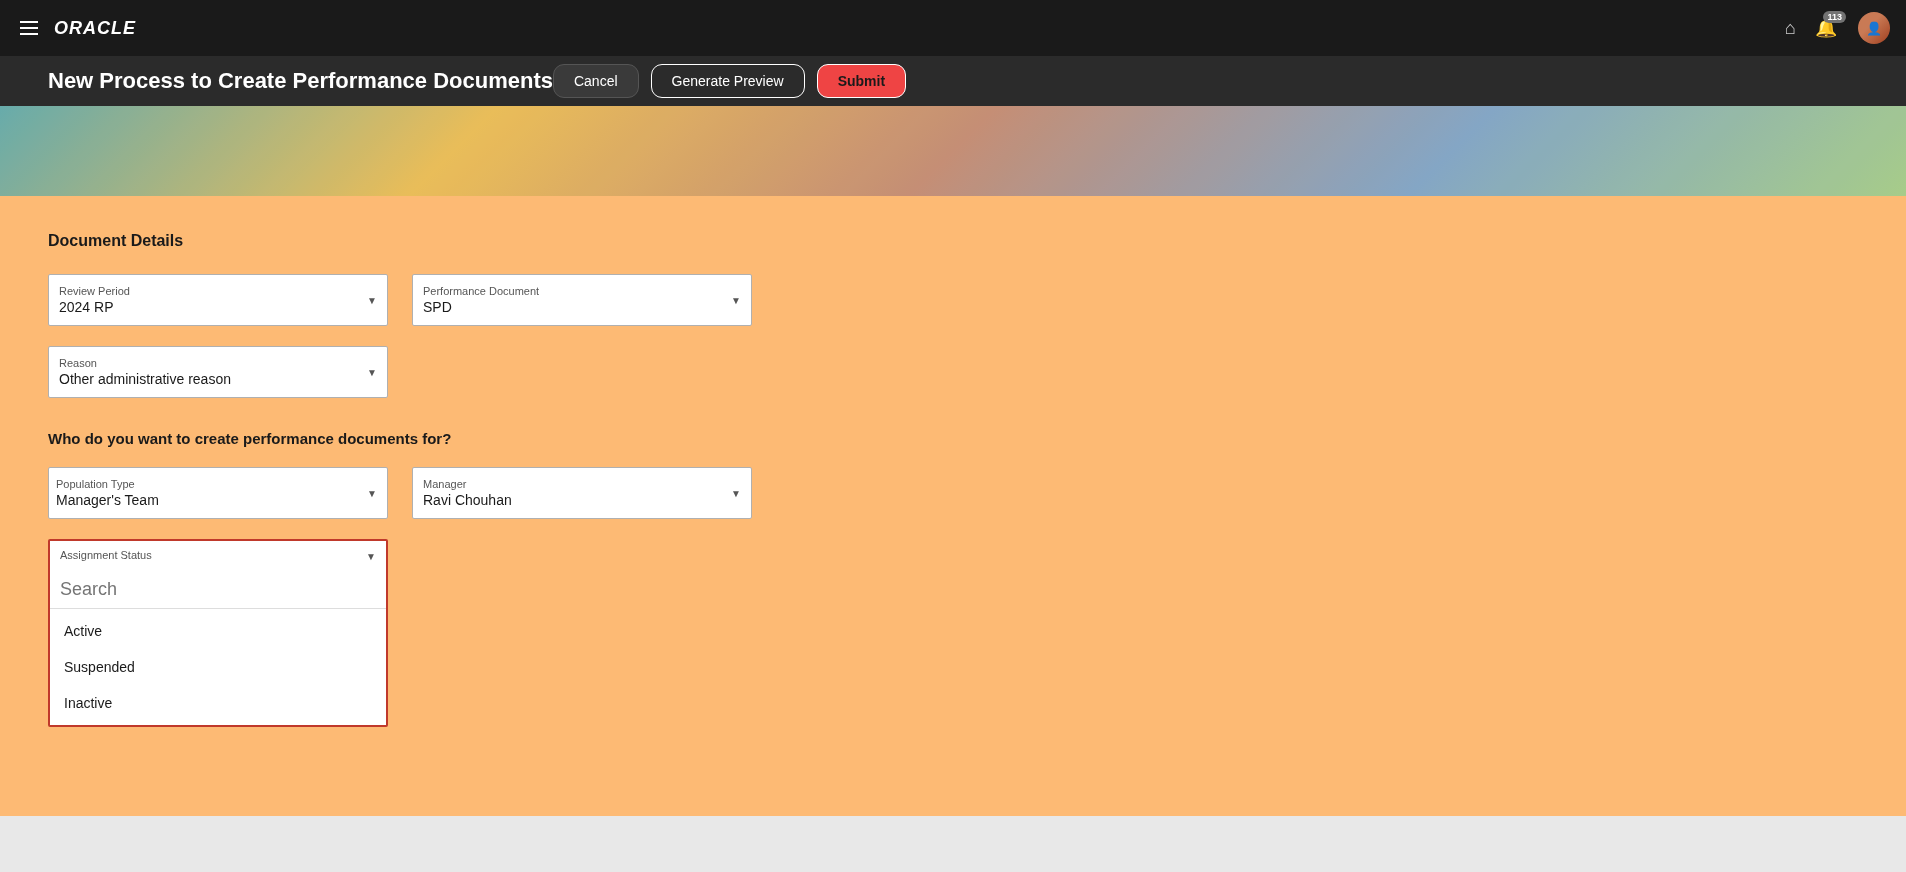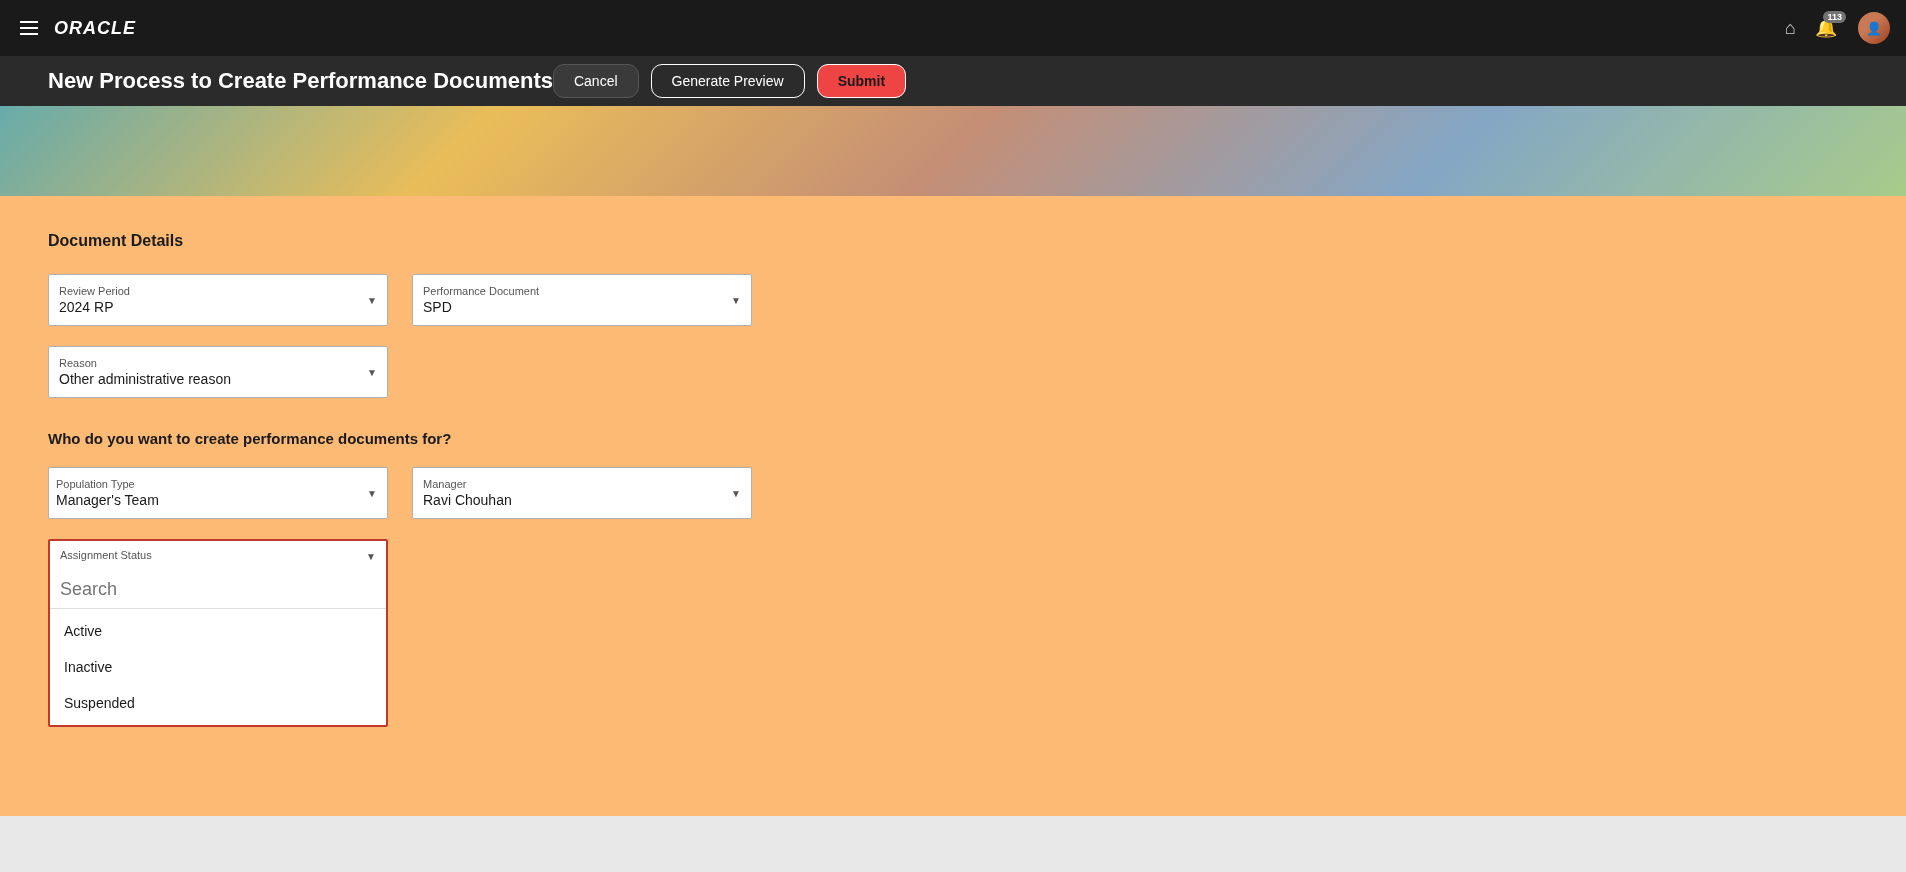--- a/index.html
+++ b/index.html
@@ -358,21 +358,21 @@
             </div>
             <span style="font-size:10px;color:#555;">▼</span>
           </div>
 
           <div class="dropdown-search-row">
             <input class="dropdown-search-input" type="text" placeholder="Search" style="">
           </div>
 
           <div class="dropdown-list">
             <div class="dropdown-item">Active</div>
+            <div class="dropdown-item">Suspended</div>
             <div class="dropdown-item">Inactive</div>
-            <div class="dropdown-item">Suspended</div>
           </div>
         </div>
       </div>
     </div>
 
   </div>
 </div>
 
 </body></html>

